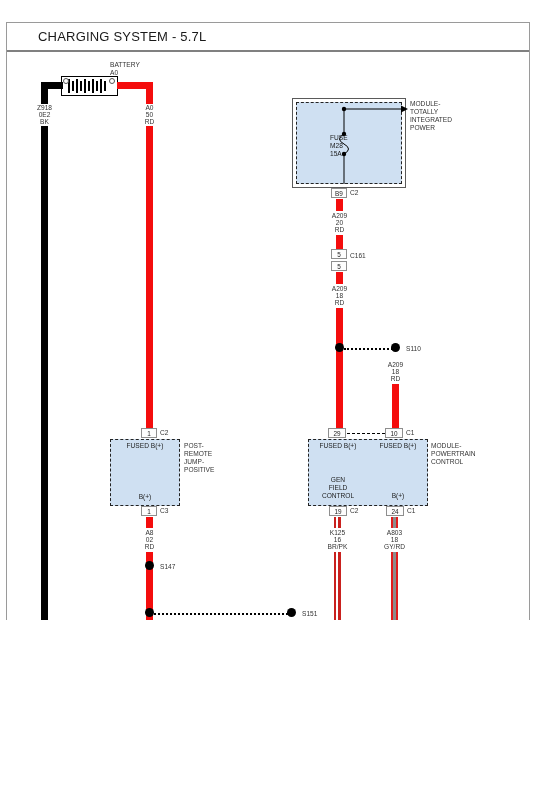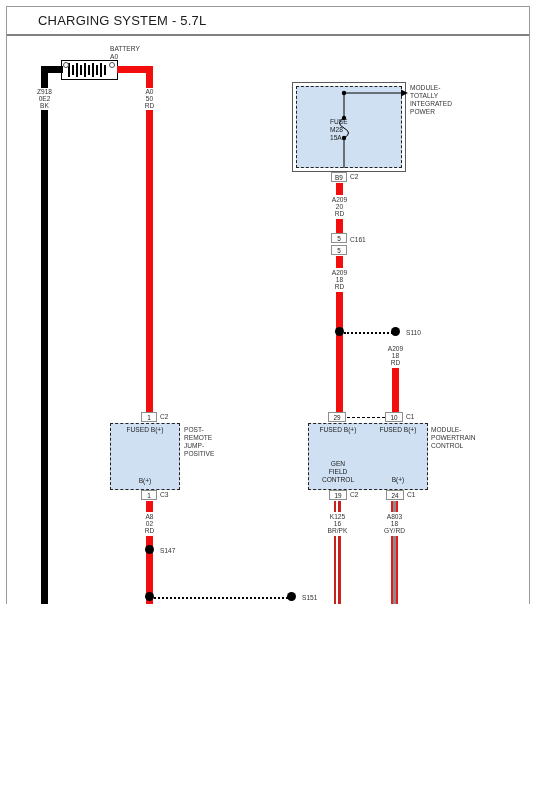--- a/index.html
+++ b/index.html
@@ -1,17 +1,17 @@
 <!DOCTYPE html>
 <html><head>
 <meta charset="utf-8">
 <style>
   html,body{margin:0;padding:0;background:#ffffff;}
   body{font-family:"Liberation Sans",sans-serif;}
-  #page{position:relative;width:538px;height:604px;background:#ffffff;overflow:hidden;}
+  #page{position:relative;width:538px;height:604px;background:#ffffff;overflow:hidden;margin-top:16px;}
 
   
   #frame{position:absolute;left:6px;top:6px;width:524px;height:786px;border:1px solid #9a9a9a;background:#fff;box-sizing:border-box;}
   #titlebar{position:absolute;left:7px;top:7px;width:522px;height:29px;background:#fff;border-bottom:2px solid #808080;box-sizing:border-box;}
   #titleaccent{position:absolute;left:7px;top:7px;width:3px;height:29px;background:#9a9a9a;}
   #title{position:absolute;left:38px;top:13px;font-size:13px;color:#1a1a1a;letter-spacing:.2px;white-space:nowrap;}
 
   .wire{position:absolute;}
   .red{background:#f40d0d;}
   .blk{background:#000000;}

